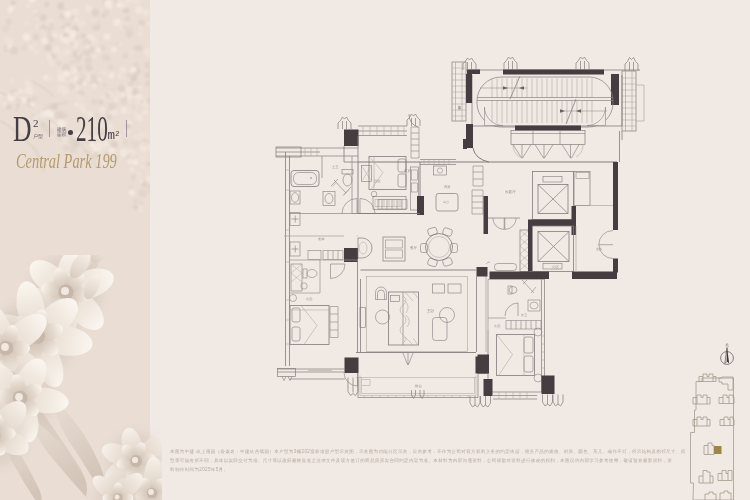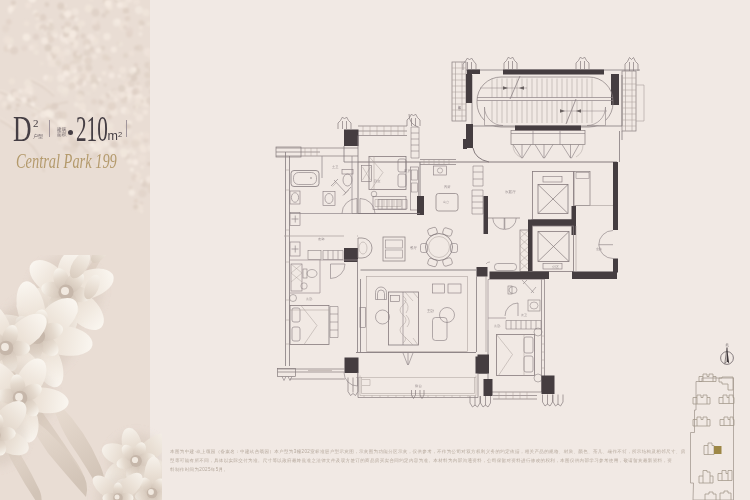--- a/index.html
+++ b/index.html
@@ -668,21 +668,21 @@
 
 <div class="title" style="left:0;top:104px;width:150px;">
   <div style="position:relative;height:46px;">
     <span style="position:absolute;left:13px;top:7.5px;font-family:'Liberation Serif',serif;font-size:35px;line-height:35px;display:inline-block;transform:scaleX(0.73);transform-origin:0 0;">D</span>
     <span style="position:absolute;left:33px;top:13px;font-family:'Liberation Serif',serif;font-size:11px;">2</span>
     <span style="position:absolute;left:33px;top:29px;font-size:6px;color:#655c62;transform:scale(0.85);transform-origin:0 0;">户型</span>
     <span style="position:absolute;left:49px;top:16px;width:1px;height:17px;background:#a0959b;"></span>
     <span style="position:absolute;left:56.5px;top:23.5px;font-size:8px;line-height:8px;color:#655c62;transform:scale(0.58);transform-origin:0 0;">建筑<br>面积</span>
     <span style="position:absolute;left:68px;top:26px;width:5.2px;height:5.2px;border-radius:50%;background:#453e44;"></span>
     <span style="position:absolute;left:76px;top:7.5px;font-family:'Liberation Serif',serif;font-size:35px;line-height:35px;display:inline-block;transform:scaleX(0.605);transform-origin:0 0;">210</span>
-    <span style="position:absolute;left:107.5px;top:25px;font-family:Liberation Sans, sans-serif;font-size:12.5px;">m<sup style="font-size:7.5px;vertical-align:3px;">2</sup></span>
+    <span style="position:absolute;left:107.5px;top:25px;font-family:Liberation Mono, monospace;font-size:12.5px;">m<sup style="font-size:7.5px;vertical-align:3px;">2</sup></span>
     <span style="position:absolute;left:126px;top:16px;width:1px;height:17px;background:#a0959b;"></span>
   </div>
 
   <div style="position:absolute;left:16px;top:41px;font-family:'Liberation Serif',serif;font-style:italic;font-size:20px;color:#b49a6c;white-space:nowrap;display:inline-block;transform:scaleX(0.72);transform-origin:0 0;margin-top:5px;">Central Park 199</div>
 </div>
 
 <svg id="plan" style="position:absolute;left:0;top:0;" width="750" height="500" viewBox="0 0 750 500">
 <g fill="none" stroke="#857b7d" stroke-width="0.8">
 
 <g>

